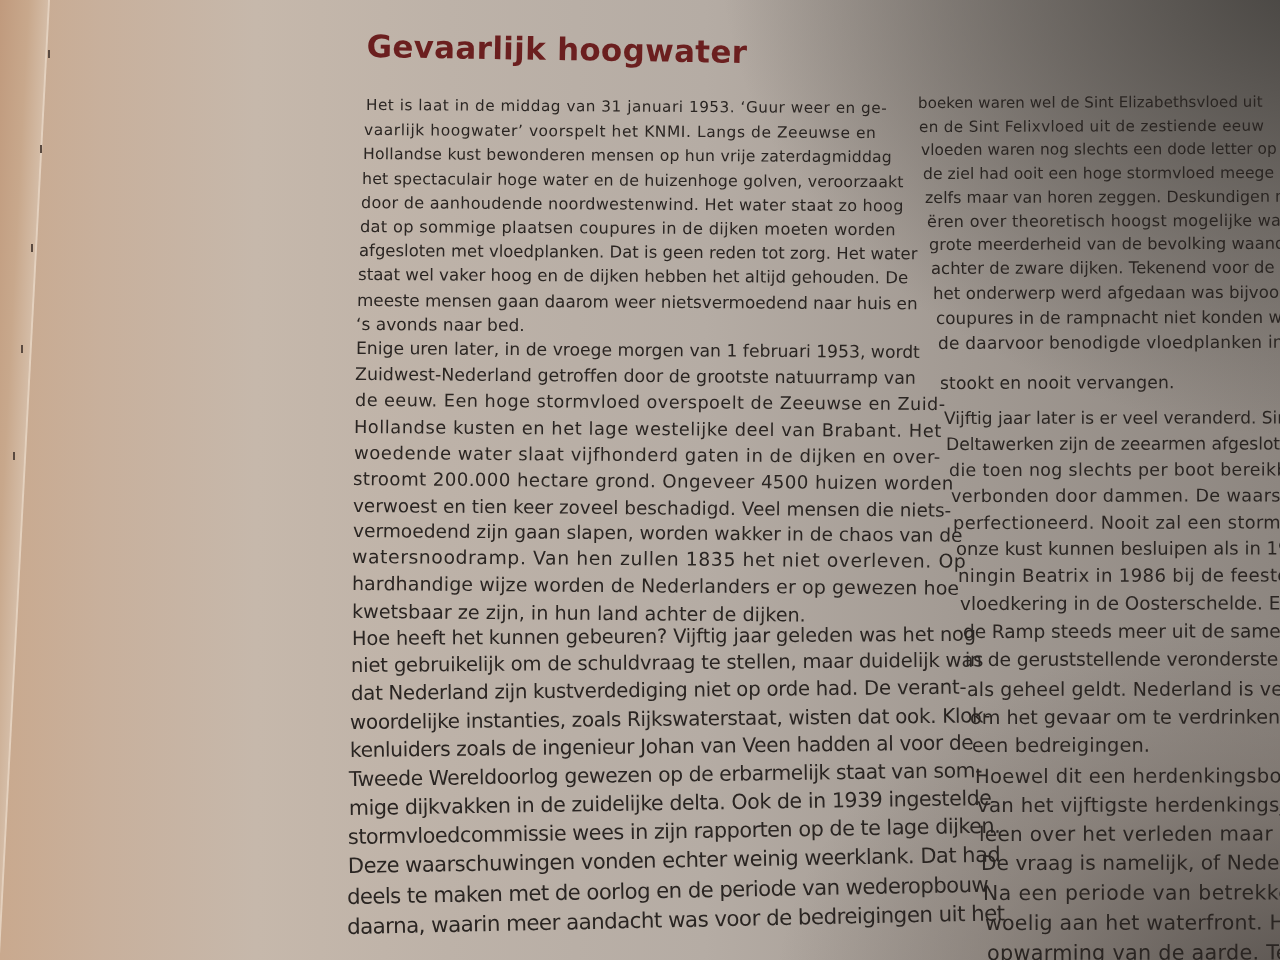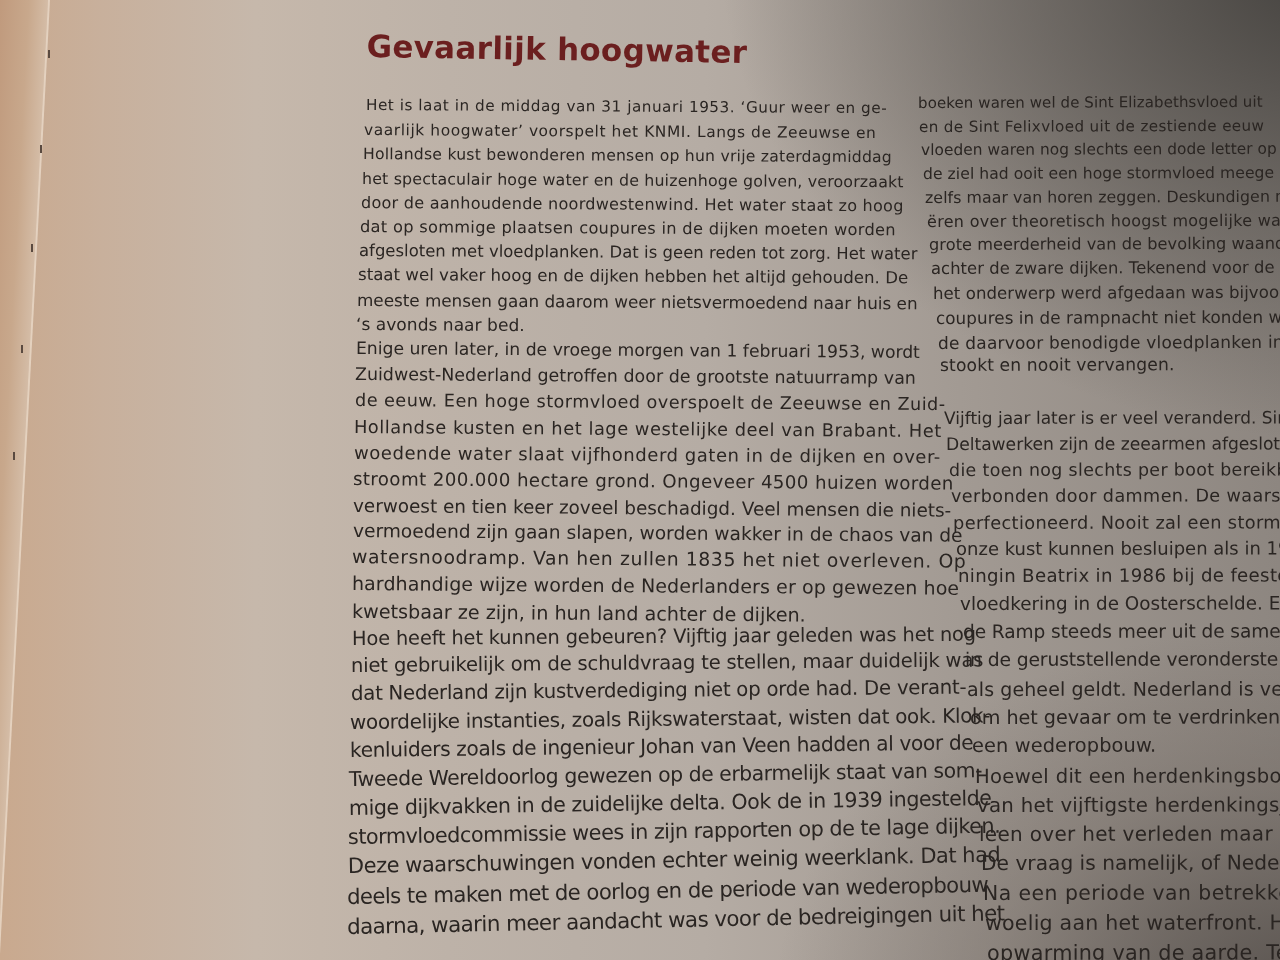--- a/index.html
+++ b/index.html
@@ -128,34 +128,34 @@
       <div class="line" style="left: 919px; top: 118px; font-size: 15.2px; letter-spacing: 0.35px; transform: rotate(-0.2deg); transform-origin: left center;">en de Sint Felixvloed uit de zestiende eeuw</div>
       <div class="line" style="left: 921px; top: 141px; font-size: 15.4px; letter-spacing: 0.05px; transform: rotate(-0.2deg); transform-origin: left center;">vloeden waren nog slechts een dode letter op</div>
       <div class="line" style="left: 923px; top: 165px; font-size: 15.6px; letter-spacing: 0.05px; transform: rotate(-0.2deg); transform-origin: left center;">de ziel had ooit een hoge stormvloed meege</div>
       <div class="line" style="left: 925px; top: 188px; font-size: 15.8px; letter-spacing: 0.05px; transform: rotate(-0.2deg); transform-origin: left center;">zelfs maar van horen zeggen. Deskundigen m</div>
       <div class="line" style="left: 927px; top: 212px; font-size: 16px; letter-spacing: 0.3px; transform: rotate(-0.2deg); transform-origin: left center;">ëren over theoretisch hoogst mogelijke wa</div>
       <div class="line" style="left: 929px; top: 235px; font-size: 16.2px; letter-spacing: 0.05px; transform: rotate(-0.2deg); transform-origin: left center;">grote meerderheid van de bevolking waande</div>
       <div class="line" style="left: 931px; top: 259px; font-size: 16.4px; letter-spacing: 0.05px; transform: rotate(-0.2deg); transform-origin: left center;">achter de zware dijken. Tekenend voor de ac</div>
       <div class="line" style="left: 933px; top: 284px; font-size: 16.6px; letter-spacing: 0.05px; transform: rotate(-0.2deg); transform-origin: left center;">het onderwerp werd afgedaan was bijvoor</div>
       <div class="line" style="left: 936px; top: 308px; font-size: 16.8px; letter-spacing: 0.05px; transform: rotate(-0.2deg); transform-origin: left center;">coupures in de rampnacht niet konden wo</div>
       <div class="line" style="left: 938px; top: 333px; font-size: 17px; letter-spacing: 0.2px; transform: rotate(-0.2deg); transform-origin: left center;">de daarvoor benodigde vloedplanken in</div>
-      <div class="line" style="left: 940px; top: 355px; font-size: 17.2px; letter-spacing: 0.1px; transform: rotate(-0.2deg); transform-origin: left center;">stookt en nooit vervangen.</div>
+      <div class="line" style="left: 940px; top: 373px; font-size: 17.2px; letter-spacing: 0.1px; transform: rotate(-0.2deg); transform-origin: left center;">stookt en nooit vervangen.</div>
       <div class="line" style="left: 944px; top: 408px; font-size: 17px; letter-spacing: 0px; transform: rotate(-0.1deg); transform-origin: left center;">Vijftig jaar later is er veel veranderd. Sir</div>
       <div class="line" style="left: 946px; top: 434px; font-size: 17.2px; letter-spacing: -0.05px; transform: rotate(-0.1deg); transform-origin: left center;">Deltawerken zijn de zeearmen afgesloten</div>
       <div class="line" style="left: 949px; top: 460px; font-size: 17.4px; letter-spacing: 0.35px; transform: rotate(-0.1deg); transform-origin: left center;">die toen nog slechts per boot bereikba</div>
       <div class="line" style="left: 951px; top: 486px; font-size: 17.6px; letter-spacing: 0.4px; transform: rotate(-0.1deg); transform-origin: left center;">verbonden door dammen. De waarsch</div>
       <div class="line" style="left: 953px; top: 512px; font-size: 17.8px; letter-spacing: 0.35px; transform: rotate(-0.1deg); transform-origin: left center;">perfectioneerd. Nooit zal een stormv</div>
       <div class="line" style="left: 956px; top: 538px; font-size: 18px; letter-spacing: 0px; transform: rotate(-0.1deg); transform-origin: left center;">onze kust kunnen besluipen als in 1953</div>
       <div class="line" style="left: 958px; top: 565px; font-size: 18.2px; letter-spacing: 0.3px; transform: rotate(-0.1deg); transform-origin: left center;">ningin Beatrix in 1986 bij de feesteli</div>
       <div class="line" style="left: 960px; top: 593px; font-size: 18.4px; letter-spacing: 0px; transform: rotate(-0.1deg); transform-origin: left center;">vloedkering in de Oosterschelde. En t</div>
       <div class="line" style="left: 963px; top: 621px; font-size: 18.6px; letter-spacing: -0.1px; transform: rotate(-0.1deg); transform-origin: left center;">de Ramp steeds meer uit de samenlev</div>
       <div class="line" style="left: 965px; top: 649px; font-size: 18.8px; letter-spacing: -0.15px; transform: rotate(-0.1deg); transform-origin: left center;">in de geruststellende veronderstellin</div>
       <div class="line" style="left: 967px; top: 678px; font-size: 19px; letter-spacing: 0.1px; transform: rotate(-0.1deg); transform-origin: left center;">als geheel geldt. Nederland is veilig</div>
       <div class="line" style="left: 970px; top: 706px; font-size: 19.2px; letter-spacing: -0.05px; transform: rotate(-0.1deg); transform-origin: left center;">om het gevaar om te verdrinken of h</div>
-      <div class="line" style="left: 972px; top: 734px; font-size: 19.4px; letter-spacing: 0.1px; transform: rotate(-0.1deg); transform-origin: left center;">een wederopbouw.</div>
+      <div class="line" style="left: 972px; top: 734px; font-size: 19.4px; letter-spacing: 0.1px; transform: rotate(-0.1deg); transform-origin: left center;">een bedreigingen.</div>
       <div class="line" style="left: 975px; top: 765px; font-size: 19.6px; letter-spacing: 0.3px; transform: rotate(-0.1deg); transform-origin: left center;">Hoewel dit een herdenkingsboek i</div>
       <div class="line" style="left: 977px; top: 794px; font-size: 19.8px; letter-spacing: 0.25px; transform: rotate(-0.1deg); transform-origin: left center;">van het vijftigste herdenkingsjaar</div>
       <div class="line" style="left: 979px; top: 822px; font-size: 20px; letter-spacing: 0.3px; transform: rotate(-0.1deg); transform-origin: left center;">leen over het verleden maar ook o</div>
       <div class="line" style="left: 981px; top: 851px; font-size: 20.2px; letter-spacing: 0px; transform: rotate(-0.1deg); transform-origin: left center;">De vraag is namelijk, of Nederland</div>
       <div class="line" style="left: 983px; top: 881px; font-size: 20.4px; letter-spacing: 0.45px; transform: rotate(-0.1deg); transform-origin: left center;">Na een periode van betrekkelijke</div>
       <div class="line" style="left: 985px; top: 911px; font-size: 20.6px; letter-spacing: 0.2px; transform: rotate(-0.1deg); transform-origin: left center;">woelig aan het waterfront. Het ze</div>
       <div class="line" style="left: 987px; top: 941px; font-size: 20.8px; letter-spacing: 0.25px; transform: rotate(-0.1deg); transform-origin: left center;">opwarming van de aarde. Tegeli</div>
     </div>
 </div>
 

